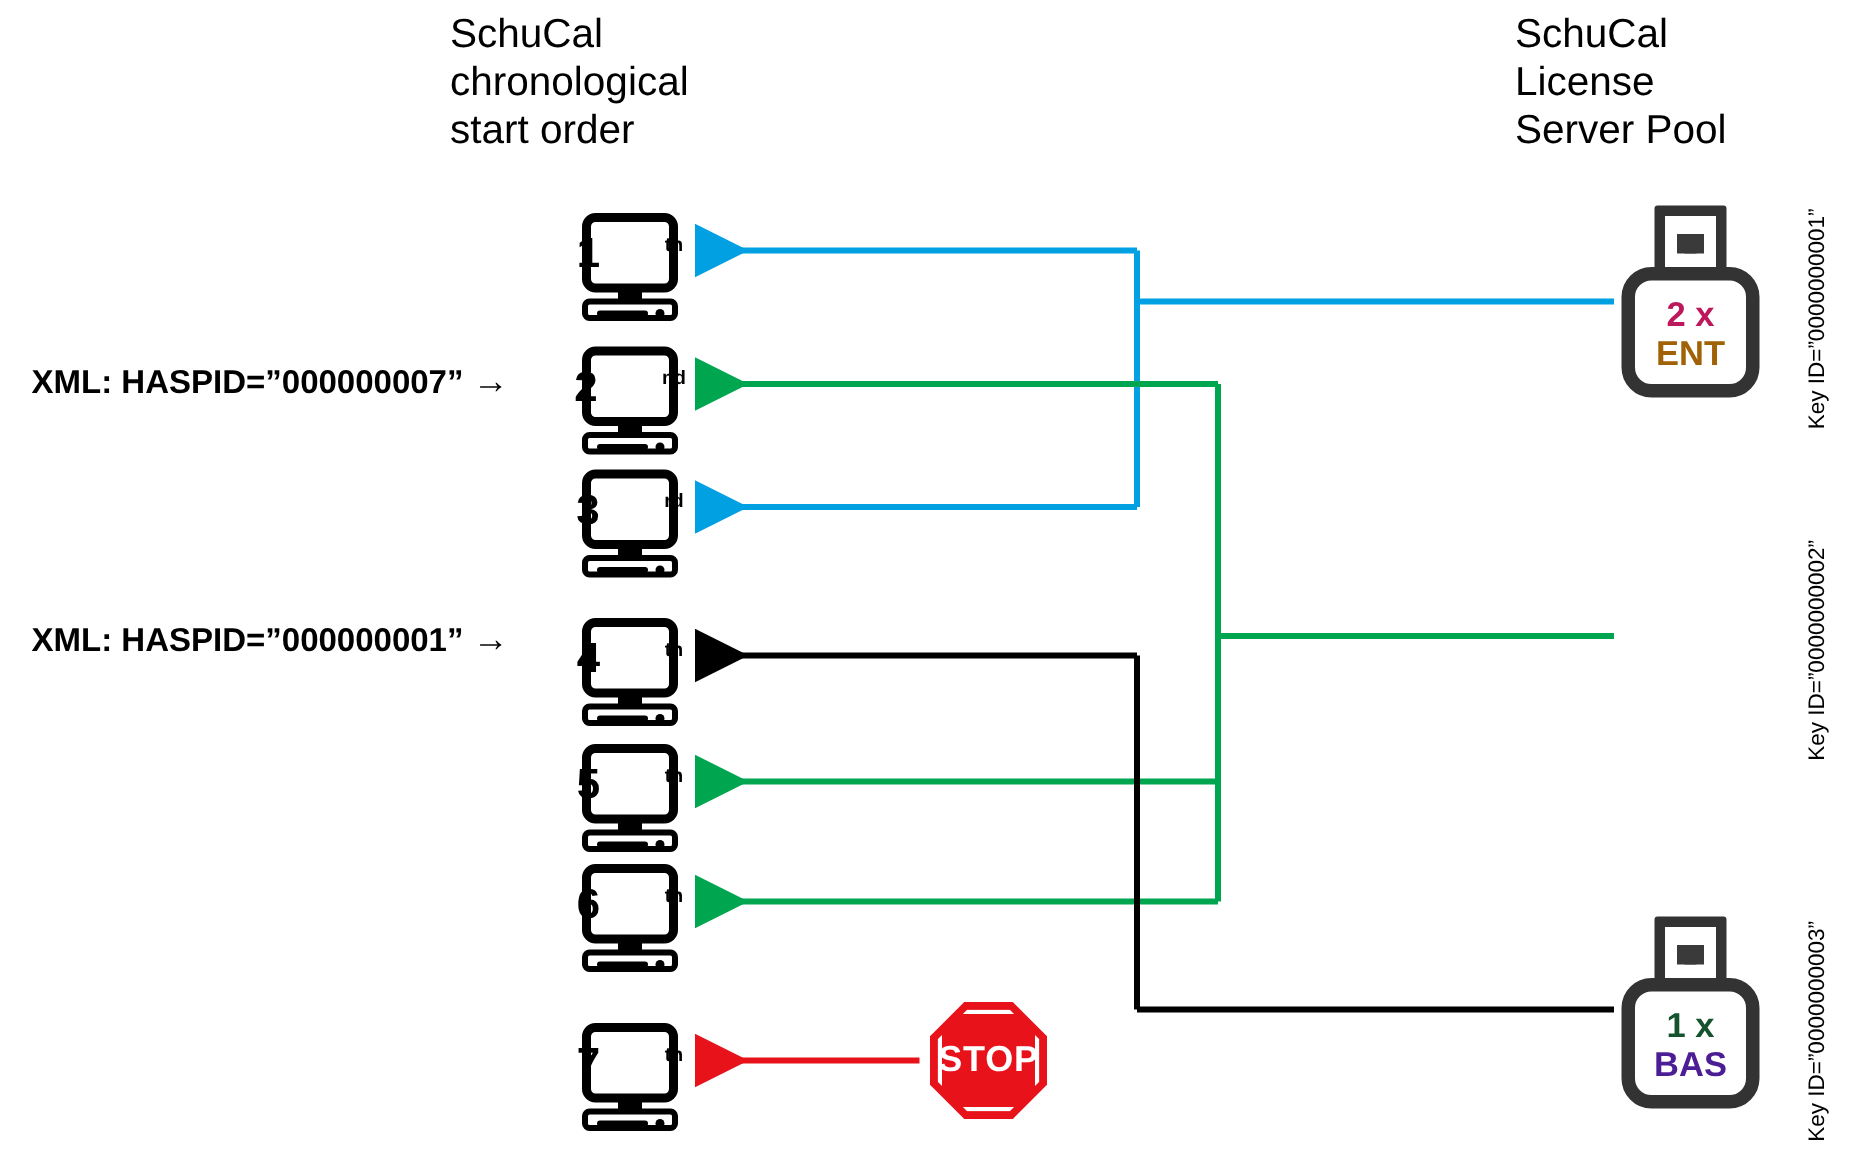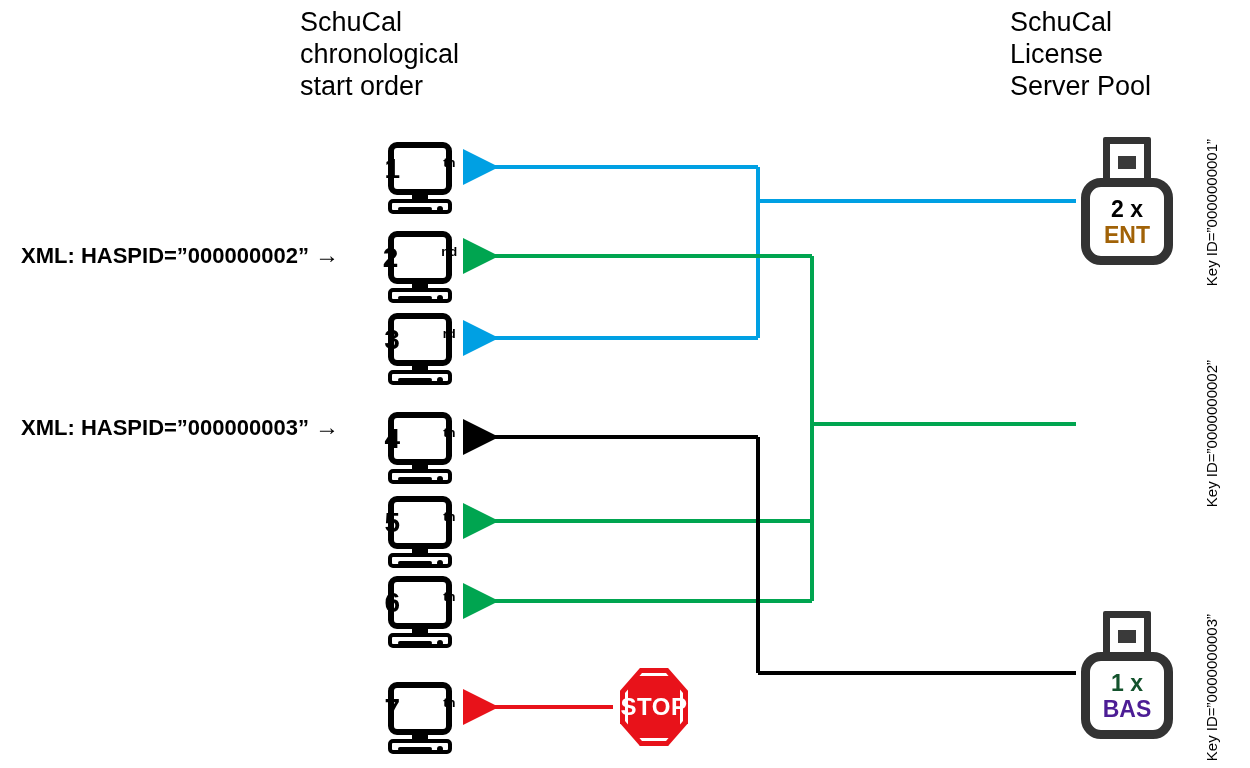--- a/index.html
+++ b/index.html
@@ -69,21 +69,21 @@
     display:flex;flex-direction:column;align-items:center;justify-content:center;
   }
   .key .ln{font-weight:700;font-size:23px;line-height:26px;}
   .keyid{
     position:absolute;font-size:15px;line-height:17px;white-space:nowrap;color:#000;
     writing-mode:vertical-rl;transform:rotate(180deg);text-align:left;
     font-weight:400;
   }
 
   
-  .stop{position:absolute;width:68px;height:78px;}
+  .stop{position:absolute;width:78px;height:78px;}
   .stop .oct{
     position:absolute;inset:0;background:#e8121a;
     clip-path:polygon(29.3% 0,70.7% 0,100% 29.3%,100% 70.7%,70.7% 100%,29.3% 100%,0 70.7%,0 29.3%);
     box-shadow:0 2px 3px rgba(0,0,0,.35);
   }
   .stop .octi{
     position:absolute;left:5px;top:5px;right:5px;bottom:5px;
     border:3px solid #ffffff;
     clip-path:polygon(29.3% 0,70.7% 0,100% 29.3%,100% 70.7%,70.7% 100%,29.3% 100%,0 70.7%,0 29.3%);
     background:transparent;
@@ -254,37 +254,37 @@
     </div>
     <div class="neck"></div>
     <div class="base">
       <div class="slot"></div>
       <div class="led"></div>
     </div>
   </div>
 
   <div class="xml-label" style="left:21px;top:242px;">
     <span class="lead">XML:</span>
-    <span class="bold">HASPID=”000000002”</span>
+    <span class="bold">HASPID=”000000007”</span>
     <span class="arr">→</span>
   </div>
 
   <div class="xml-label" style="left:21px;top:414px;">
     <span class="lead">XML:</span>
-    <span class="bold">HASPID=”000000003”</span>
+    <span class="bold">HASPID=”000000001”</span>
     <span class="arr">→</span>
   </div>
 
   <div class="key" style="left:1081px;top:137px;">
     <div class="plug">
       <span class="pin l"></span>
       <span class="pin r"></span>
     </div>
     <div class="body">
-      <div class="ln" style="color:#000000">2 x</div>
+      <div class="ln" style="color:#be185d">2 x</div>
       <div class="ln" style="color:#a16207">ENT</div>
     </div>
   </div>
   <div class="keyid" style="left:1203px;top:139px;">Key ID=”0000000001”</div>
 
   <div class="keyid" style="left:1203px;top:360px;">Key ID=”0000000002”</div>
 
   <div class="key" style="left:1081px;top:611px;">
     <div class="plug">
       <span class="pin l"></span>

